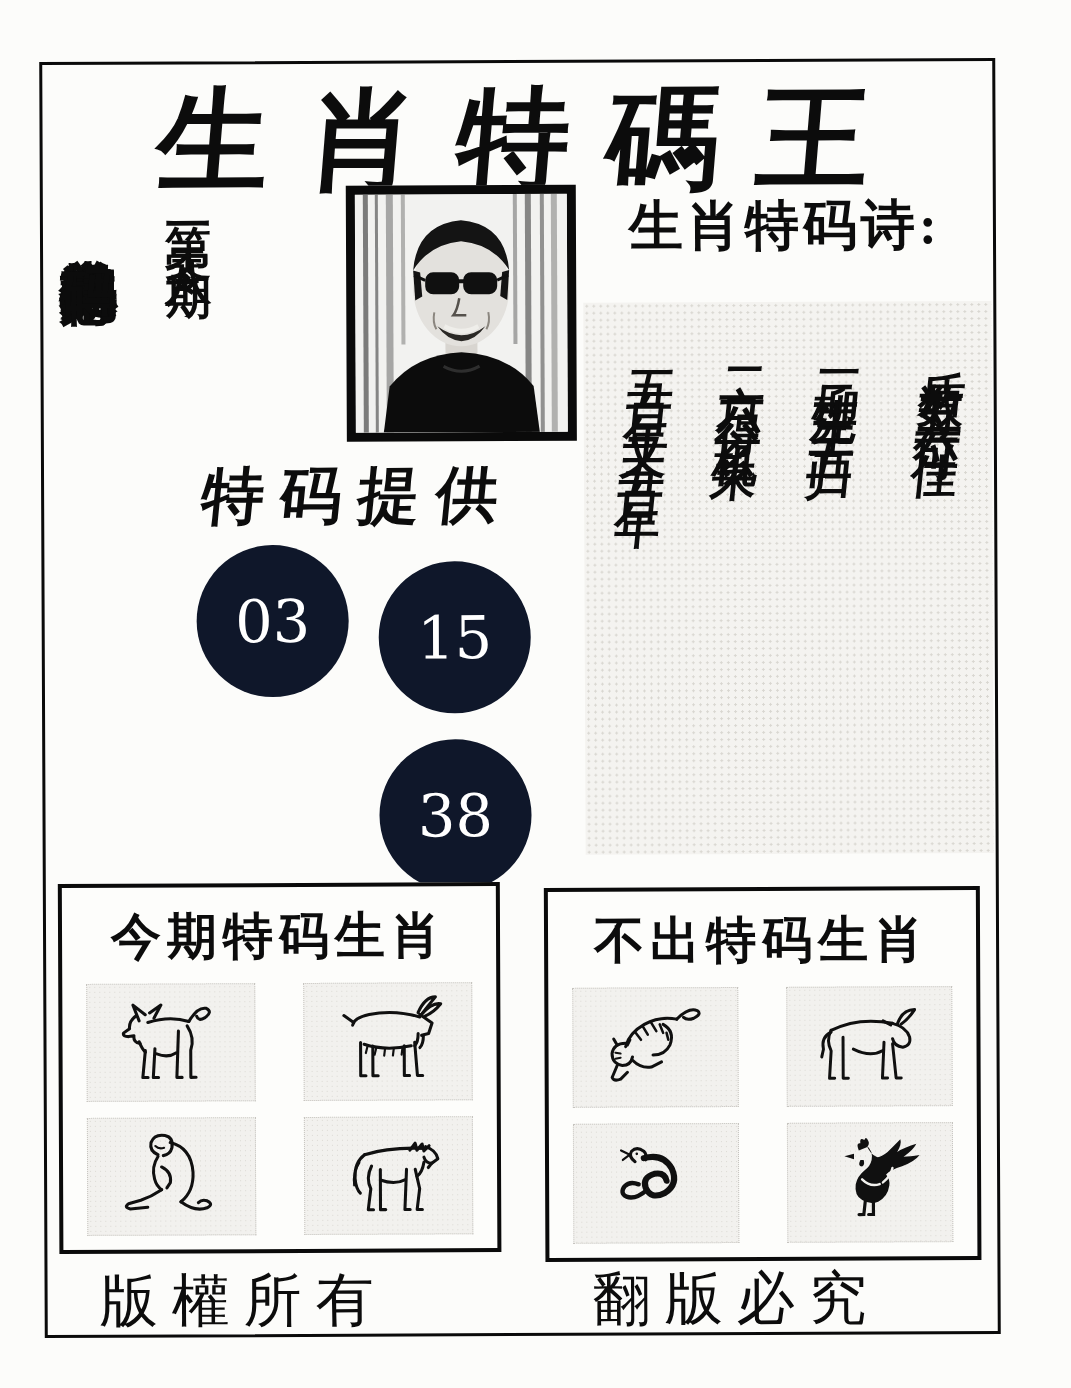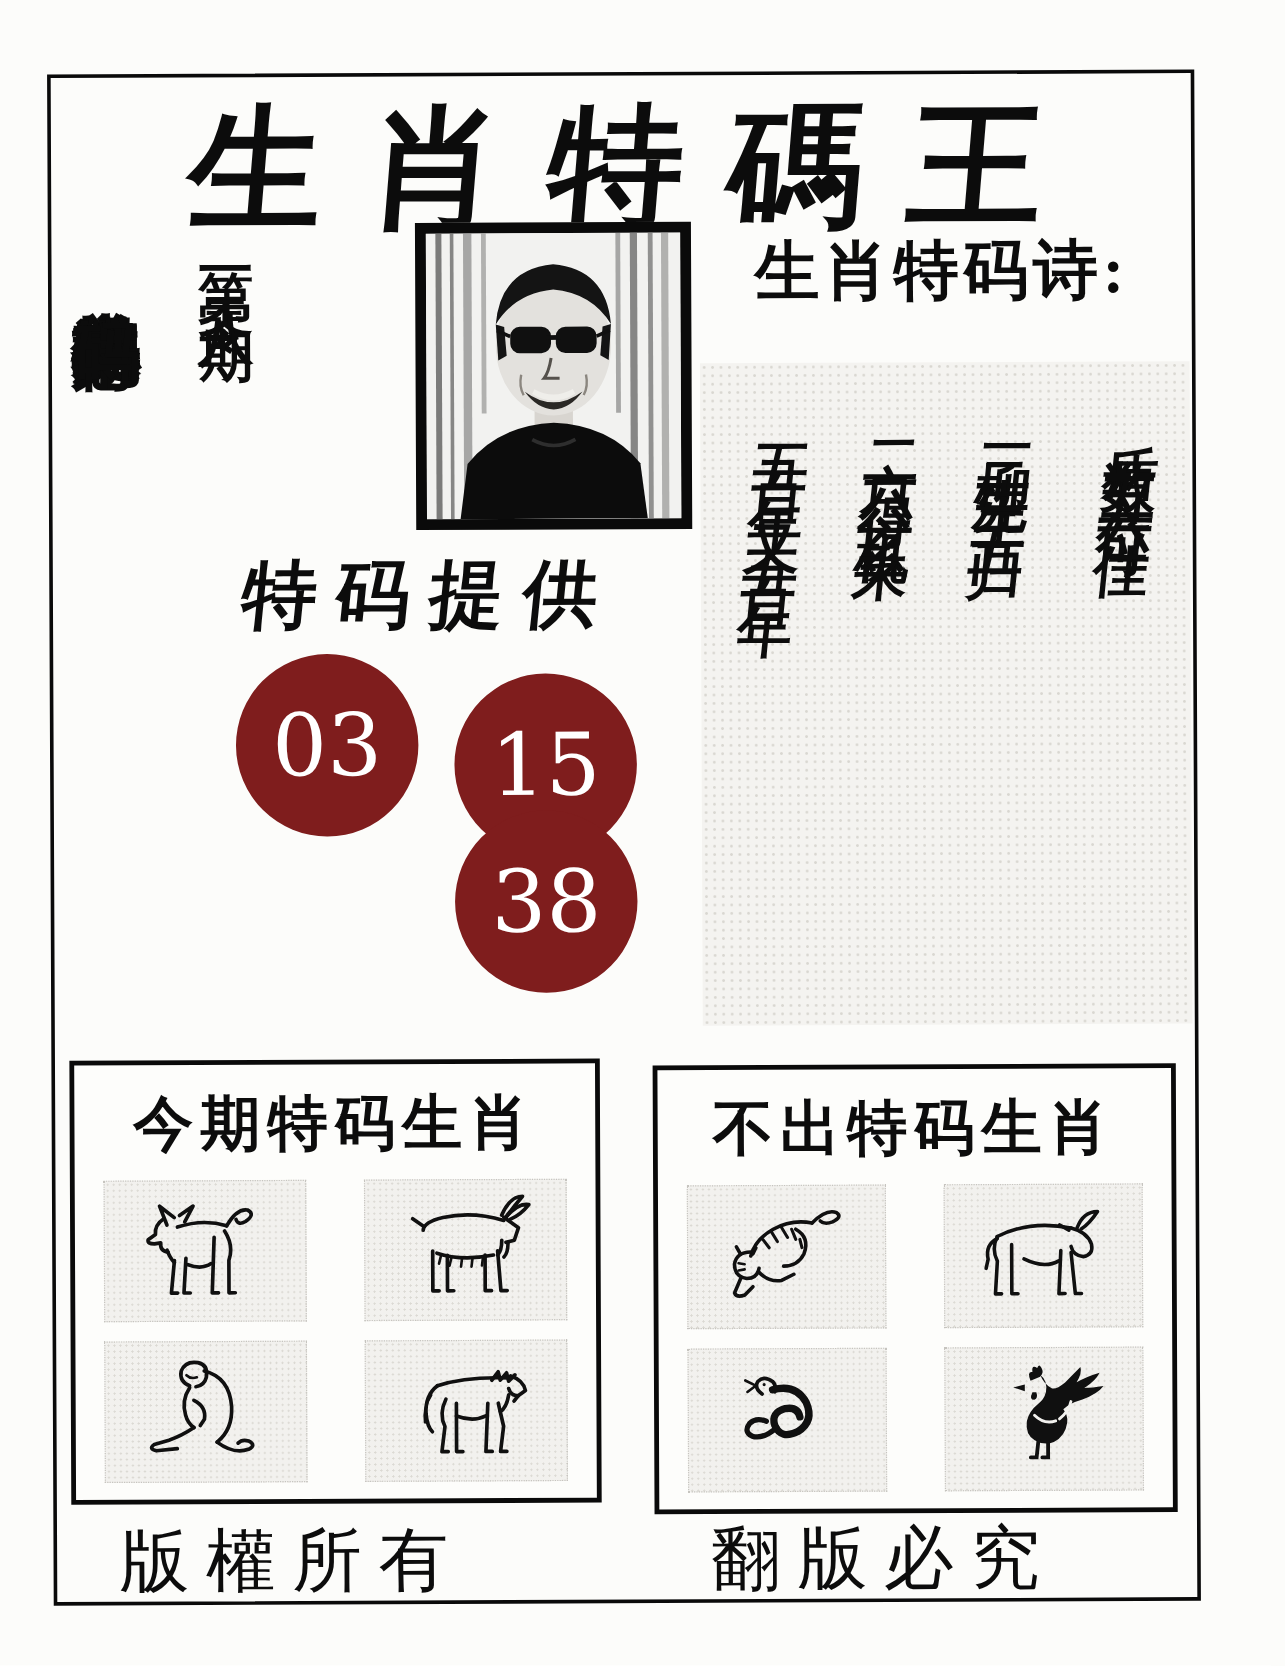--- a/index.html
+++ b/index.html
@@ -20,25 +20,25 @@
   
   .poem-heading{position:absolute;left:586px;top:128px;font-size:54px;font-weight:bold;letter-spacing:4px;}
   .speckle{background-image:radial-gradient(#d9d7d1 1px,rgba(0,0,0,0) 1.2px);background-size:7px 7px;}
   .poem-panel{position:absolute;left:540px;top:240px;width:408px;height:552px;background-color:#f4f3f0;}
   .poem-col{position:absolute;top:32px;font-size:46px;font-weight:bold;letter-spacing:14px;
             transform:skewX(-6deg);transform-origin:top center;}
   .pc1{left:342px;} .pc2{left:237px;} .pc3{left:142px;} .pc4{left:50px;letter-spacing:22px;}
   
   .numbers-heading{position:absolute;left:158px;top:390px;font-size:62px;font-weight:bold;
                    letter-spacing:16px;transform:skewX(-6deg);white-space:nowrap;}
-  .num-circle{position:absolute;width:152px;height:152px;border-radius:50%;background:#7f1d1d;
+  .num-circle{position:absolute;width:152px;height:152px;border-radius:50%;background:#0f172a;
               color:#fff;display:flex;align-items:center;justify-content:center;
-              font-family:"DejaVu Serif",serif;font-size:72px;}
+              font-family:"DejaVu Serif",serif;font-size:59px;}
   .nc1{left:152px;top:481px;} .nc2{left:334px;top:498px;}
-  .nc3{left:152px;top:646px;} .nc4{left:334px;top:612px;}
+  .nc3{left:152px;top:646px;} .nc4{left:334px;top:676px;}
   
   .box{position:absolute;border:4px solid #0a0a0a;background:#fdfdfb;}
   .box-left{left:12px;top:819px;width:434px;height:362px;}
   .box-right{left:498px;top:825px;width:428px;height:366px;}
   .box-heading{text-align:center;font-size:50px;letter-spacing:6px;font-weight:600;margin-top:16px;white-space:nowrap;}
   .animal-grid{position:absolute;left:24px;right:24px;top:96px;bottom:14px;display:grid;
                grid-template-columns:1fr 1fr;column-gap:48px;row-gap:16px;}
   .animal-cell{background-color:#f2f1ee;border:1px dotted #c6c4bf;display:flex;
                align-items:center;justify-content:center;
                background-image:radial-gradient(#dbd9d3 0.8px,rgba(0,0,0,0) 1px);background-size:5px 5px;}

